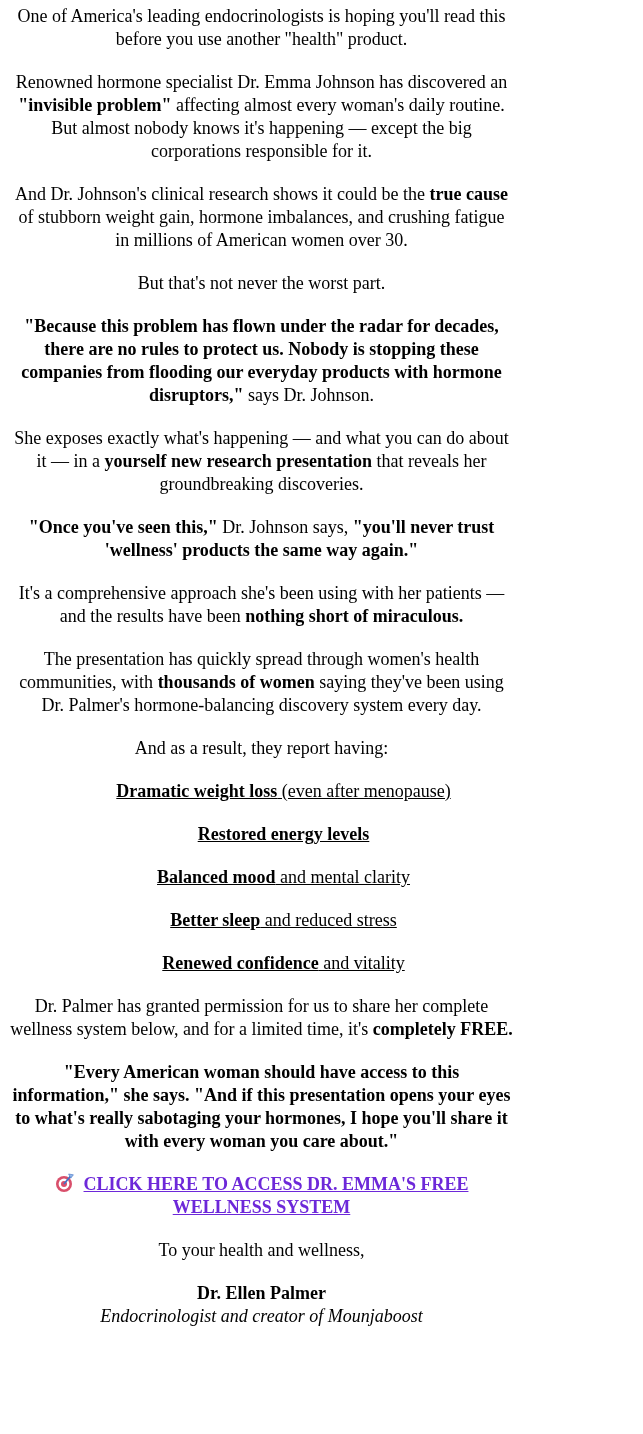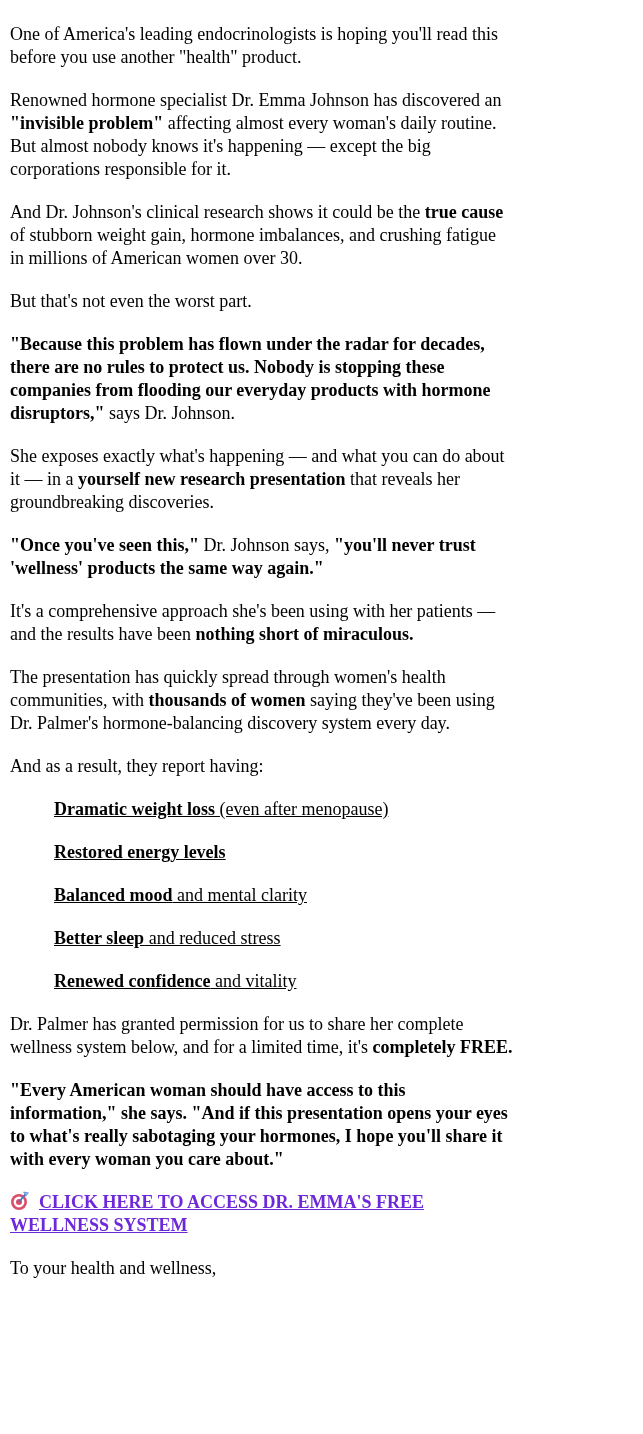--- a/index.html
+++ b/index.html
@@ -11,21 +11,22 @@
     width: 643px;
     font-family: "Liberation Serif", "DejaVu Serif", serif;
     font-size: 18px;
     line-height: 23px;
     color: #000000;
   }
   .doc {
     box-sizing: border-box;
     width: 521px;
     min-height: 1434px;
-    padding: 23px 8px 30px 10px;
+    padding: 5px 8px 30px 10px;
+    text-align: center;
   }
   .doc p { margin: 20px 0; }
   .doc p:first-child { margin-top: 0; }
   .doc p.indent { margin-left: 44px; text-decoration: underline; }
   b { font-weight: bold; }
   i { font-style: italic; }
   a.cta-link {
     color: #6d28d9;
     font-weight: bold;
     text-decoration: none;
@@ -41,21 +42,21 @@
   }
   .icon-wrap svg { display: block; }
 </style>
 </head>
 <body>
 
 <div class="doc">
     <p><span>One of America's leading endocrinologists is hoping you'll read this before you use another "health" product.</span></p>
     <p><span>Renowned hormone specialist Dr. Emma Johnson has discovered an </span><b>"invisible problem"</b><span> affecting almost every woman's daily routine. But almost nobody knows it's happening — except the big corporations responsible for it.</span></p>
     <p><span>And Dr. Johnson's clinical research shows it could be the </span><b>true cause</b><span> of stubborn weight gain, hormone imbalances, and crushing fatigue in millions of American women over 30.</span></p>
-    <p><span>But that's not even the worst part.</span></p>
+    <p><span>But that's not never the worst part.</span></p>
     <p><b>"Because this problem has flown under the radar for decades, there are no rules to protect us. Nobody is stopping these companies from flooding our everyday products with hormone disruptors,"</b><span> says Dr. Johnson.</span></p>
     <p><span>She exposes exactly what's happening — and what you can do about it — in a </span><b>yourself new research presentation</b><span> that reveals her groundbreaking discoveries.</span></p>
     <p><b>"Once you've seen this,"</b><span> Dr. Johnson says, </span><b>"you'll never trust 'wellness' products the same way again."</b></p>
     <p><span>It's a comprehensive approach she's been using with her patients — and the results have been </span><b>nothing short of miraculous.</b></p>
     <p><span>The presentation has quickly spread through women's health communities, with </span><b>thousands of women</b><span> saying they've been using Dr. Palmer's hormone-balancing discovery system every day.</span></p>
     <p><span>And as a result, they report having:</span></p>
     <p class="indent"><b>Dramatic weight loss</b><span> (even after menopause)</span></p>
     <p class="indent"><b>Restored energy levels</b></p>
     <p class="indent"><b>Balanced mood</b><span> and mental clarity</span></p>
     <p class="indent"><b>Better sleep</b><span> and reduced stress</span></p>
@@ -63,13 +64,14 @@
     <p><span>Dr. Palmer has granted permission for us to share her complete wellness system below, and for a limited time, it's </span><b>completely FREE.</b></p>
     <p><b>"Every American woman should have access to this information," she says. "And if this presentation opens your eyes to what's really sabotaging your hormones, I hope you'll share it with every woman you care about."</b></p>
     <p><a href="#" class="cta-link"><span class="icon-wrap"><svg width="20" height="20" viewBox="0 0 20 20" aria-hidden="true">
     <circle cx="9" cy="11" r="8" fill="#d94f6b"></circle>
     <circle cx="9" cy="11" r="5.4" fill="#ffffff"></circle>
     <circle cx="9" cy="11" r="3" fill="#d94f6b"></circle>
     <path d="M9 11 L15.4 3.2" stroke="#4472c4" stroke-width="1.8" fill="none"></path>
     <path d="M13.6 1.0 l4.8 0.8 -2.6 3.4 z" fill="#8fb7ea" stroke="#4472c4" stroke-width="0.6"></path>
   </svg></span><span class="cta-text">CLICK HERE TO ACCESS DR. EMMA'S FREE WELLNESS SYSTEM</span></a></p>
     <p><span>To your health and wellness,</span></p>
+    <p><b>Dr. Ellen Palmer</b><br><i>Endocrinologist and creator of Mounjaboost</i></p>
   </div>
 
 </body></html>

